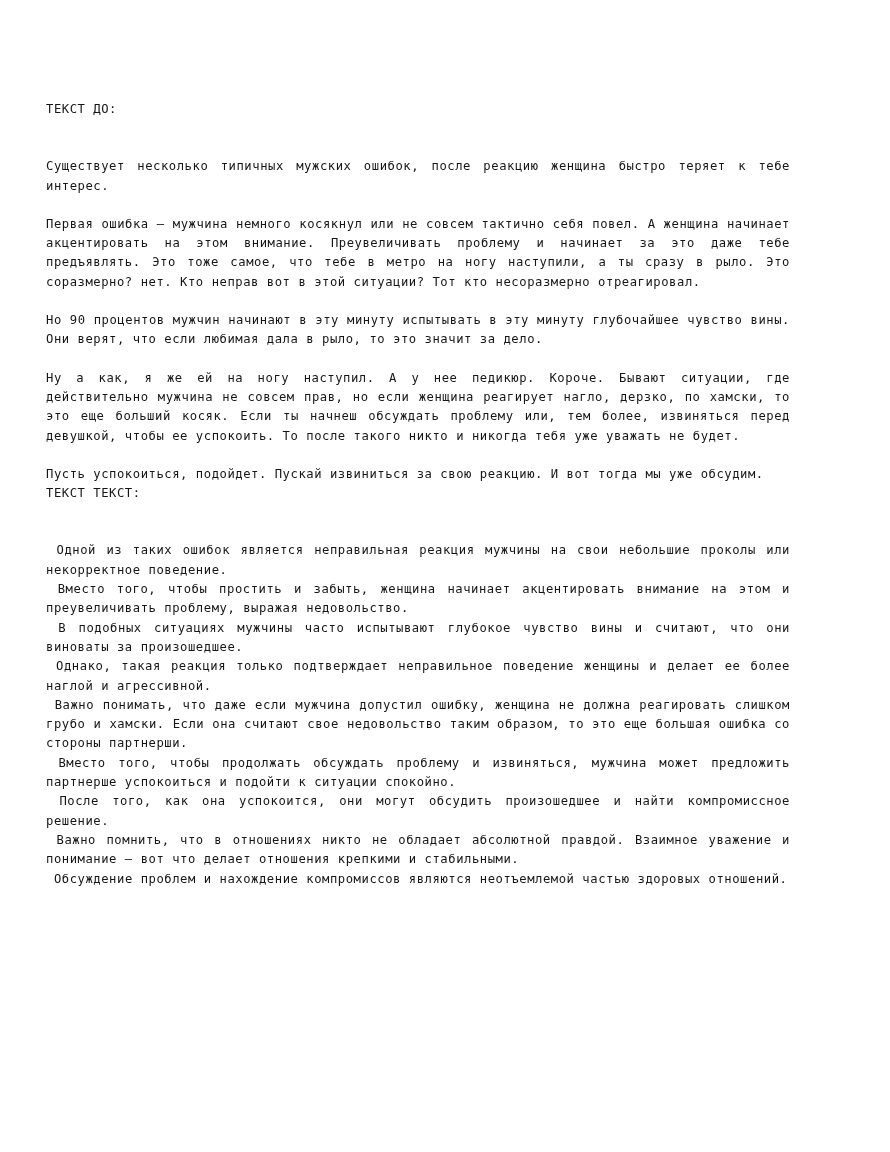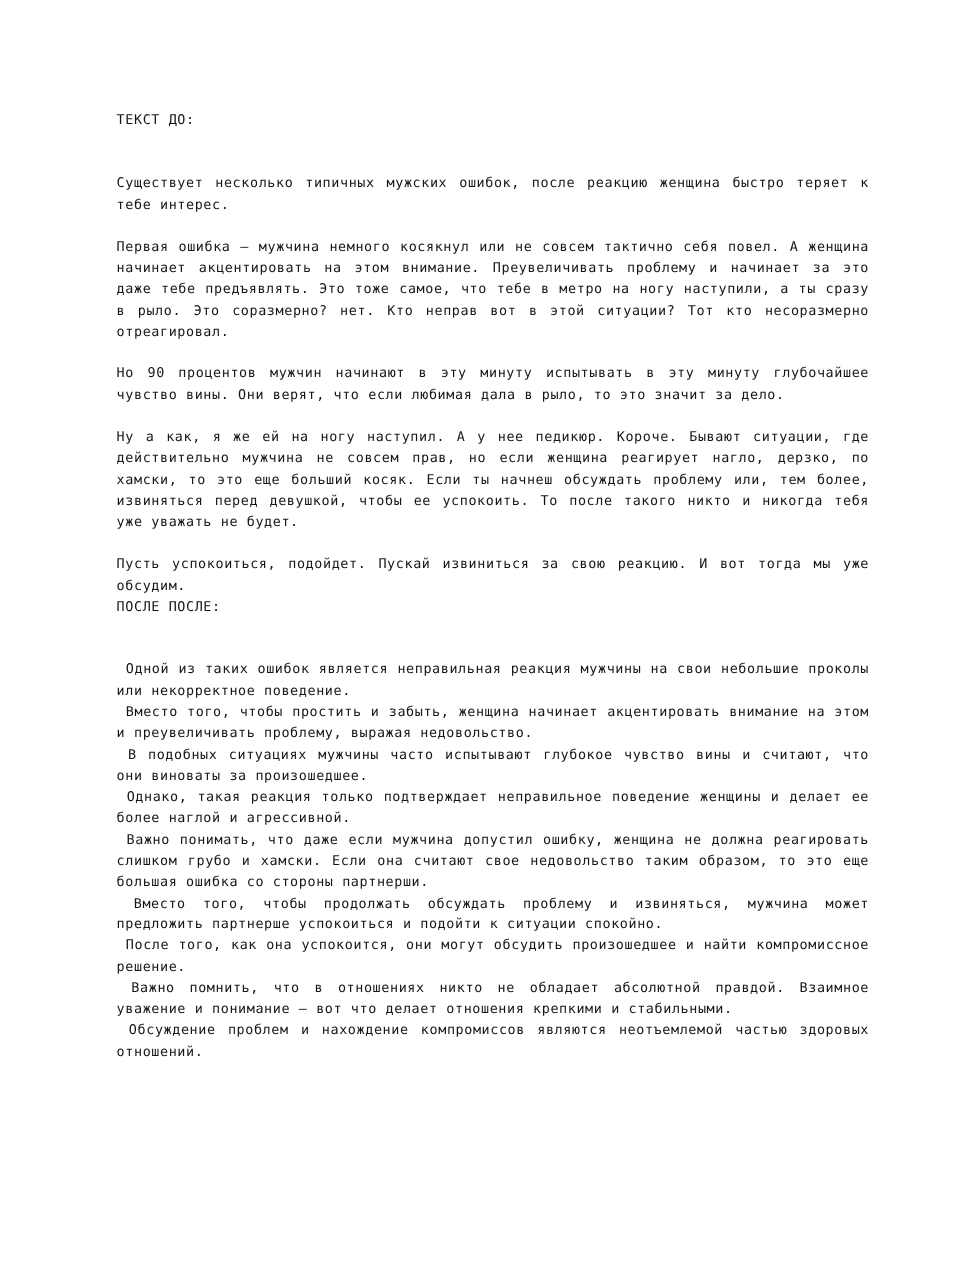--- a/index.html
+++ b/index.html
@@ -12,21 +12,21 @@
     height: 1152px;
     font-family: "DejaVu Sans Mono", monospace;
     color: #1a1a1a;
     -webkit-font-smoothing: antialiased;
   }
   .page {
     position: relative;
     width: 890px;
     height: 1152px;
     box-sizing: border-box;
-    padding: 100px 100px 40px 106px;
+    padding: 100px 100px 40px 46px;
   }
   .doc-text {
     font-family: "DejaVu Sans Mono", monospace;
     font-size: 12.2px;
     line-height: 19.3px;
     letter-spacing: 0.55px;
     color: #161616;
     white-space: pre-wrap;
     word-wrap: break-word;
   }
@@ -58,21 +58,21 @@
     <div class="gap-md"></div>
     <div class="doc-text para">Первая ошибка – мужчина немного косякнул или не совсем тактично себя повел. А женщина начинает акцентировать на этом внимание. Преувеличивать проблему и начинает за это даже тебе предъявлять. Это тоже самое, что тебе в метро на ногу наступили, а ты сразу в рыло. Это соразмерно? нет. Кто неправ вот в этой ситуации? Тот кто несоразмерно отреагировал.</div>
     <div class="gap-md"></div>
     <div class="doc-text para">Но 90 процентов мужчин начинают в эту минуту испытывать в эту минуту глубочайшее чувство вины. Они верят, что если любимая дала в рыло, то это значит за дело.</div>
     <div class="gap-md"></div>
     <div class="doc-text para">Ну а как, я же ей на ногу наступил. А у нее педикюр. Короче. Бывают ситуации, где действительно мужчина не совсем прав, но если женщина реагирует нагло, дерзко, по хамски, то это еще больший косяк. Если ты начнеш обсуждать проблему или, тем более, извиняться перед девушкой, чтобы ее успокоить. То после такого никто и никогда тебя уже уважать не будет.</div>
     <div class="gap-md"></div>
     <div class="doc-text para">Пусть успокоиться, подойдет. Пускай извиниться за свою реакцию. И вот тогда мы уже обсудим.</div>
   </div>
 
-  <div class="doc-text label">ПОСЛЕ ПОСЛЕ:</div>
+  <div class="doc-text label">ТЕКСТ ТЕКСТ:</div>
 
   <div class="gap-lg"></div>
 
   <div class="section-two">
     <div class="doc-text para"> Одной из таких ошибок является неправильная реакция мужчины на свои небольшие проколы или некорректное поведение.</div>
     <div class="doc-text para"> Вместо того, чтобы простить и забыть, женщина начинает акцентировать внимание на этом и преувеличивать проблему, выражая недовольство.</div>
     <div class="doc-text para"> В подобных ситуациях мужчины часто испытывают глубокое чувство вины и считают, что они виноваты за произошедшее.</div>
     <div class="doc-text para"> Однако, такая реакция только подтверждает неправильное поведение женщины и делает ее более наглой и агрессивной.</div>
     <div class="doc-text para"> Важно понимать, что даже если мужчина допустил ошибку, женщина не должна реагировать слишком грубо и хамски. Если она считают свое недовольство таким образом, то это еще большая ошибка со стороны партнерши.</div>
     <div class="doc-text para"> Вместо того, чтобы продолжать обсуждать проблему и извиняться, мужчина может предложить партнерше успокоиться и подойти к ситуации спокойно.</div>

